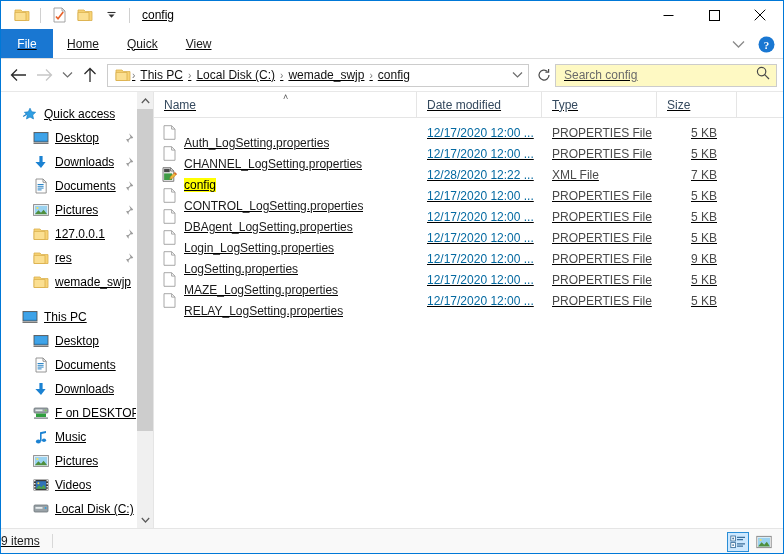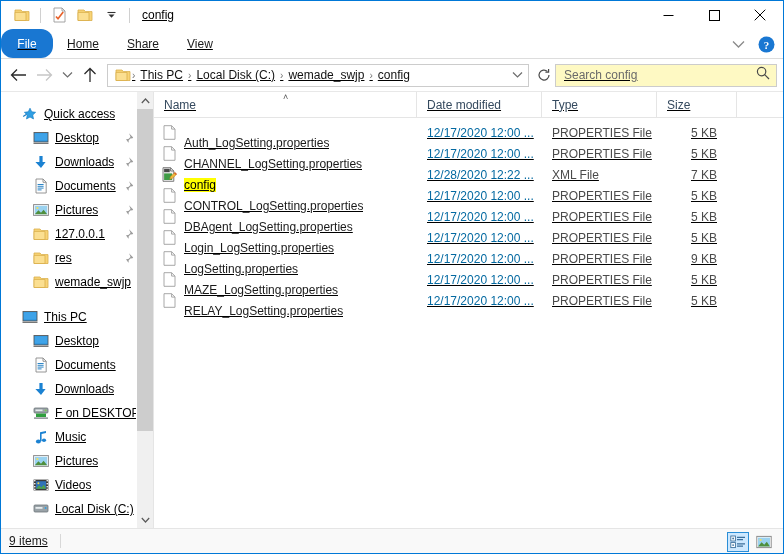--- a/index.html
+++ b/index.html
@@ -54,21 +54,20 @@
     position: relative;
   }
   .tab {
     display: flex; align-items: center; justify-content: center;
     font-size: 12px; color: #1a1a1a;
     padding: 0 14px; min-width: 48px;
   }
   .tab.file {
     background: #1977d2; color: #ffffff;
     min-width: 52px;
-    border-radius: 12px;
   }
   .ribbon-right {
     position: absolute; right: 4px; top: 0; height: 30px;
     display: flex; align-items: center; gap: 2px;
   }
   .rr-btn {
     width: 26px; height: 26px;
     display: flex; align-items: center; justify-content: center;
   }
 
@@ -258,21 +257,21 @@
   
   .statusbar {
     height: 25px; min-height: 25px;
     display: flex; align-items: center;
     border-top: 1px solid #e5e5e5;
     background: #f9f9f9;
     position: relative;
   }
   .status-text {
     font-size: 12px; color: #1a1a1a;
-    padding-left: 8px;
+    padding-left: 0;
   }
   .status-sep {
     width: 1px; height: 14px; background: #d8d8d8; margin-left: 12px;
   }
   .viewbtns {
     position: absolute; right: 8px; top: 0; height: 25px;
     display: flex; align-items: center; gap: 4px;
   }
   .vbtn {
     width: 22px; height: 20px;
@@ -334,21 +333,21 @@
         <svg width="12" height="12" viewBox="0 0 12 12">
             <path d="M0.7 0.7l10.6 10.6M11.3 0.7L0.7 11.3" stroke="#000" stroke-width="1"></path>
           </svg>
       </div>
     </div>
   </div>
 
   <div class="ribbon">
     <div class="tab file">File</div>
     <div class="tab">Home</div>
-    <div class="tab">Share</div>
+    <div class="tab">Quick</div>
     <div class="tab">View</div>
     <div class="ribbon-right">
       <div class="rr-btn">
         <svg width="13" height="9" viewBox="0 0 13 9">
             <path d="M1 1.5l5.5 5.5L12 1.5" fill="none" stroke="#8a8a8a" stroke-width="1.3"></path>
           </svg>
       </div>
       <div class="rr-btn">
         <svg width="17" height="17" viewBox="0 0 17 17">
           <circle cx="8.5" cy="8.5" r="8" fill="#1977d2"></circle>

